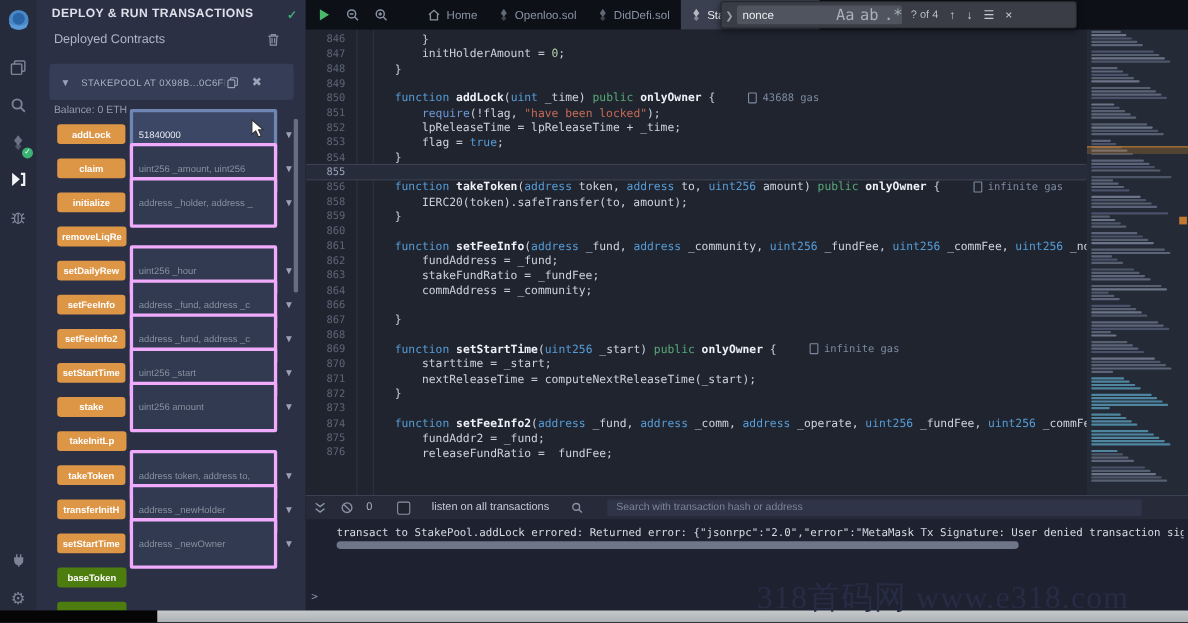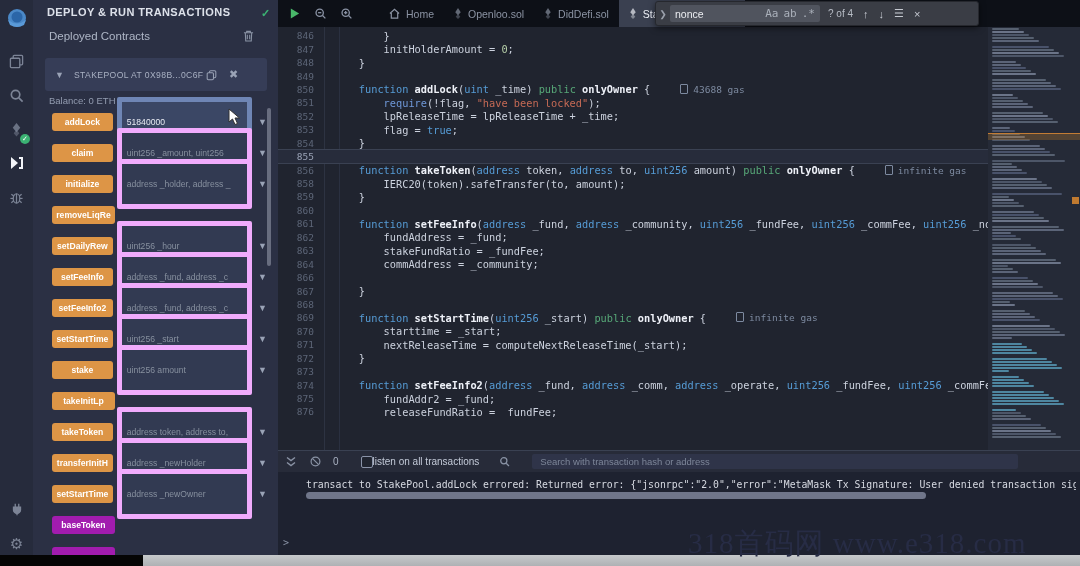--- a/index.html
+++ b/index.html
@@ -22,22 +22,22 @@
   #cc-name{margin-left:10px;font-size:8.6px;letter-spacing:.4px;color:#a9b1c3;white-space:nowrap;overflow:hidden;width:130px;}
   #cc-copy{margin-left:2px;color:#9aa3b6;}
   #cc-close{margin-left:12px;color:#9aa3b6;font-size:11px;}
   #sp-balance{position:absolute;left:16px;top:95px;font-size:9.5px;color:#939cb0;}
   #sp-scroll{position:absolute;left:234px;top:108px;width:4px;height:158px;border-radius:2px;background:#9aa0b0;opacity:.55;}
   #fn-list{position:absolute;left:19px;top:113px;width:215px;}
   .fn-row{position:relative;height:18px;margin-bottom:13px;display:flex;align-items:center;}
   .fn-btn{height:18px;width:63px;border:none;border-radius:3px;font-size:8.6px;font-weight:bold;
           font-family:"Liberation Sans",sans-serif;color:#fff;overflow:hidden;white-space:nowrap;padding:0 3px;cursor:pointer;}
   .fn-btn.write{background:#dd9546;}
-  .fn-btn.view{background:#a21caf;}
-  .fn-input{margin-left:4px;width:120px;height:16px;background:#323a52;border:5px solid #f0abfc;border-radius:2px;
+  .fn-btn.view{background:#4d7c0f;}
+  .fn-input{margin-left:4px;width:120px;height:16px;background:#323a52;border:3px solid #f0abfc;border-radius:2px;
             color:#e8ebf3;font-size:8.6px;font-family:"Liberation Sans",sans-serif;padding:12px 5px;}
   .fn-input::placeholder{color:#8items:0;}
   .fn-input::placeholder{color:#87909f;}
   .fn-input.focused{background:#3b4765;border-color:#6f86b5;}
   .fn-chev{margin-left:6px;color:#9aa3b6;font-size:9px;}
   
   #main{position:absolute;left:278px;top:0;width:802px;height:566px;background:#20242f;}
   #tab-bar{position:absolute;left:0;top:0;width:802px;height:27px;background:#0d1017;display:flex;align-items:center;}
   #play-btn{margin-left:10px;color:#49b86a;}
   .tb-zoom{margin-left:13px;color:#8a93a5;}
@@ -63,35 +63,35 @@
   .ct .str{color:#c56a55;}
   .ct .num{color:#b5cea8;}
   .gas{margin-left:30px;font-family:"DejaVu Sans Mono",monospace;font-size:9.5px;color:#7d8aa0;display:flex;align-items:flex-start;}
   .gas-ic{display:inline-block;width:6px;height:8px;border:1px solid #7d8aa0;border-radius:1px;margin-right:5px;}
   
   #find{position:absolute;left:377px;top:1px;width:322px;height:23px;background:#3a3d45;border:1px solid #26282e;border-radius:3px;
         box-shadow:0 2px 6px rgba(0,0,0,.5);display:flex;align-items:center;z-index:5;}
   #find-collapse{width:14px;color:#9aa0ab;font-size:9px;text-align:center;}
   #find-input-box{width:150px;height:17px;background:#50545e;border-radius:2px;display:flex;align-items:center;}
   #find-input{flex:1;background:transparent;border:none;outline:none;color:#eceef2;font-size:10.5px;font-family:"Liberation Sans",sans-serif;padding:0 5px;width:80px;}
-  .find-toggle{color:#aab0ba;font-size:11px;margin-right:5px;font-family:"DejaVu Sans Mono",monospace;}
+  .find-toggle{color:#aab0ba;font-size:14px;margin-right:5px;font-family:"DejaVu Sans Mono",monospace;}
   #find-count{margin-left:8px;font-size:10px;color:#b8bdc6;white-space:nowrap;}
   .find-nav{margin-left:10px;color:#c6cad2;font-size:11px;}
   
   #minimap{position:absolute;left:710px;top:27px;width:92px;height:423px;background:#252a37;overflow:hidden;}
   .mm-row{height:2px;margin:1px 0 0 4px;border-radius:1px;}
   #mm-highlight{position:absolute;left:0;top:106px;width:92px;height:6px;background:rgba(160,108,44,.38);border-top:1px solid #c27c34;}
   #mm-marker{position:absolute;left:84px;top:170px;width:7px;height:7px;background:#c07a30;}
   
   #terminal{position:absolute;left:0;top:450px;width:802px;height:105px;background:#1e2230;border-top:1px solid #3a4152;}
   #term-head{position:absolute;left:0;top:0;width:802px;height:21px;background:#272b39;display:flex;align-items:center;}
   .th-ic{color:#8a93a5;margin-left:14px;display:flex;align-items:center;}
   #th-count{color:#aab2c2;font-size:10px;margin-left:12px;}
   #th-check{width:10px;height:10px;border:1px solid #8a93a8;border-radius:2px;margin-left:22px;background:#20242f;}
-  #th-listen{color:#c3cad8;font-size:10px;margin-left:0;}
+  #th-listen{color:#c3cad8;font-size:10px;margin-left:20px;}
   #th-search-input{margin-left:22px;width:470px;height:15px;background:#2f3449;border:none;border-radius:2px;
         color:#d8dce6;font-size:9.5px;padding:0 8px;font-family:"Liberation Sans",sans-serif;}
   #th-search-input::placeholder{color:#7d8699;}
   #term-log{position:absolute;left:28px;top:28px;width:770px;font-family:"DejaVu Sans Mono",monospace;font-size:9.8px;color:#d7dae2;white-space:nowrap;overflow:hidden;}
   #term-scroll{position:absolute;left:28px;top:41px;width:620px;height:7px;border-radius:4px;background:#70768a;}
   #term-prompt{position:absolute;left:5px;top:86px;color:#8a93a5;font-size:10px;font-family:"DejaVu Sans Mono",monospace;}
   
   #bottom-black{position:absolute;left:0;top:555px;width:143px;height:11px;background:#050505;z-index:8;}
   #bottom-gray{position:absolute;left:143px;top:555px;width:937px;height:11px;background:linear-gradient(#c6c9cb,#aeb1b4);z-index:8;}
   #watermark{position:absolute;left:688px;top:524px;z-index:9;color:#272c45;font-size:29px;letter-spacing:1px;white-space:nowrap;font-family:"Liberation Serif",serif;}

